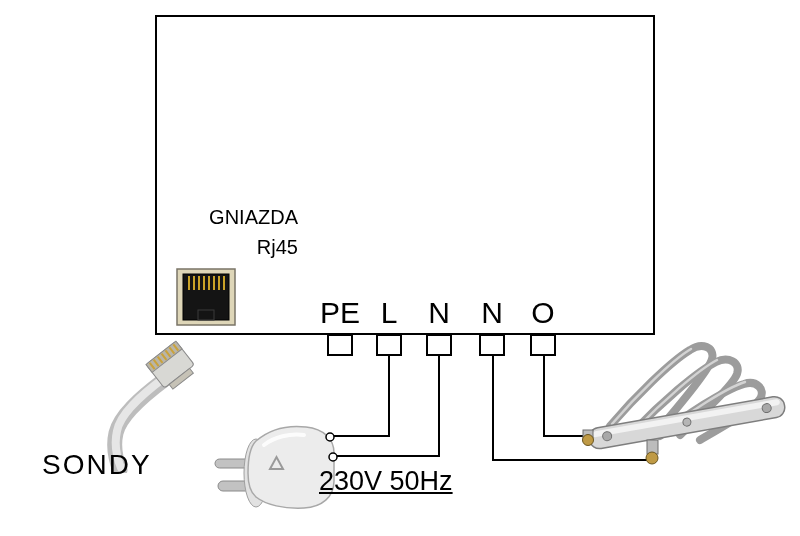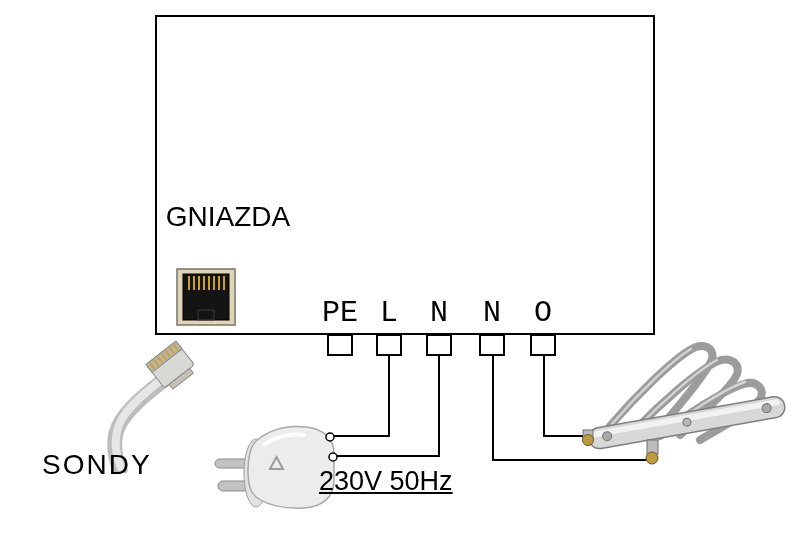--- a/index.html
+++ b/index.html
@@ -5,45 +5,46 @@
   html,body{margin:0;padding:0;background:#fff;}
   .stage{
     position:relative;width:800px;height:536px;background:#ffffff;
     font-family:"Liberation Sans", sans-serif;color:#000;overflow:hidden;
   }
   .main-box{
     position:absolute;left:155px;top:15px;width:500px;height:320px;
     border:2px solid #000;box-sizing:border-box;background:#fff;
   }
   .socket-label{
-    position:absolute;left:158px;top:202px;width:140px;text-align:center;
-    font-size:28px;line-height:30px;
+    position:absolute;left:158px;top:202px;width:140px;text-align:right;
+    font-size:20px;line-height:30px;
   }
   .tlabel{
-    position:absolute;top:296px;width:70px;text-align:center;font-size:30px;font-family:Liberation Mono, monospace;
+    position:absolute;top:296px;width:70px;text-align:center;font-size:30px;
   }
   .tbox{
     position:absolute;top:334px;width:26px;height:22px;background:#fff;
     border:2px solid #000;box-sizing:border-box;
   }
   .wire{position:absolute;background:#000;}
   .caption{position:absolute;font-size:27px;}
   .caption.sondy{left:42px;top:449px;letter-spacing:2px;font-size:28px;}
   .caption.power{left:319px;top:466px;text-decoration:underline;}
   svg{position:absolute;}
 </style>
 </head>
 <body>
 
 <div class="stage">
 
   <div class="main-box"></div>
 
   <div class="socket-label">
     <div>GNIAZDA</div>
+    <div>Rj45</div>
   </div>
 
   <svg viewBox="0 0 60 58" width="60" height="58" style="left:176px;top:268px">
     <rect x="1" y="1" width="58" height="56" fill="#ded6b8" stroke="#7a7467" stroke-width="1.5"></rect>
     <rect x="7" y="6" width="46" height="46" fill="#141414" stroke="#000"></rect>
     <g stroke="#c9a227" stroke-width="2">
       <line x1="13" y1="8" x2="13" y2="22"></line>
         <line x1="18" y1="8" x2="18" y2="22"></line>
       <line x1="23" y1="8" x2="23" y2="22"></line>
         <line x1="28" y1="8" x2="28" y2="22"></line>

